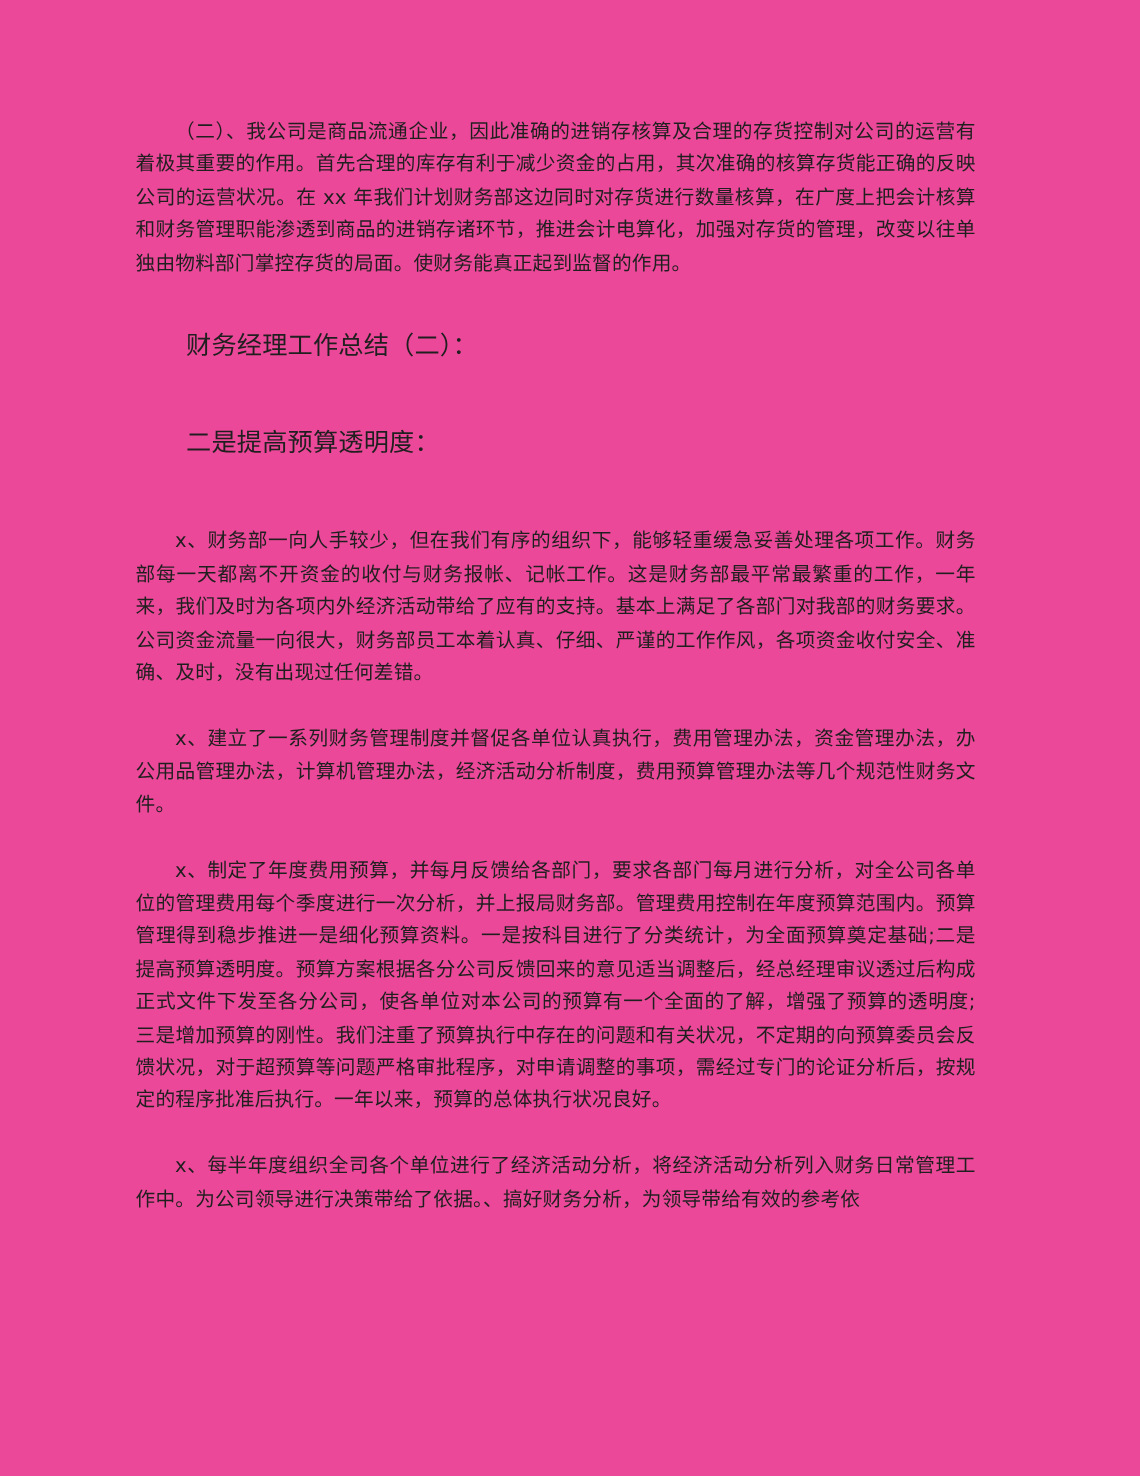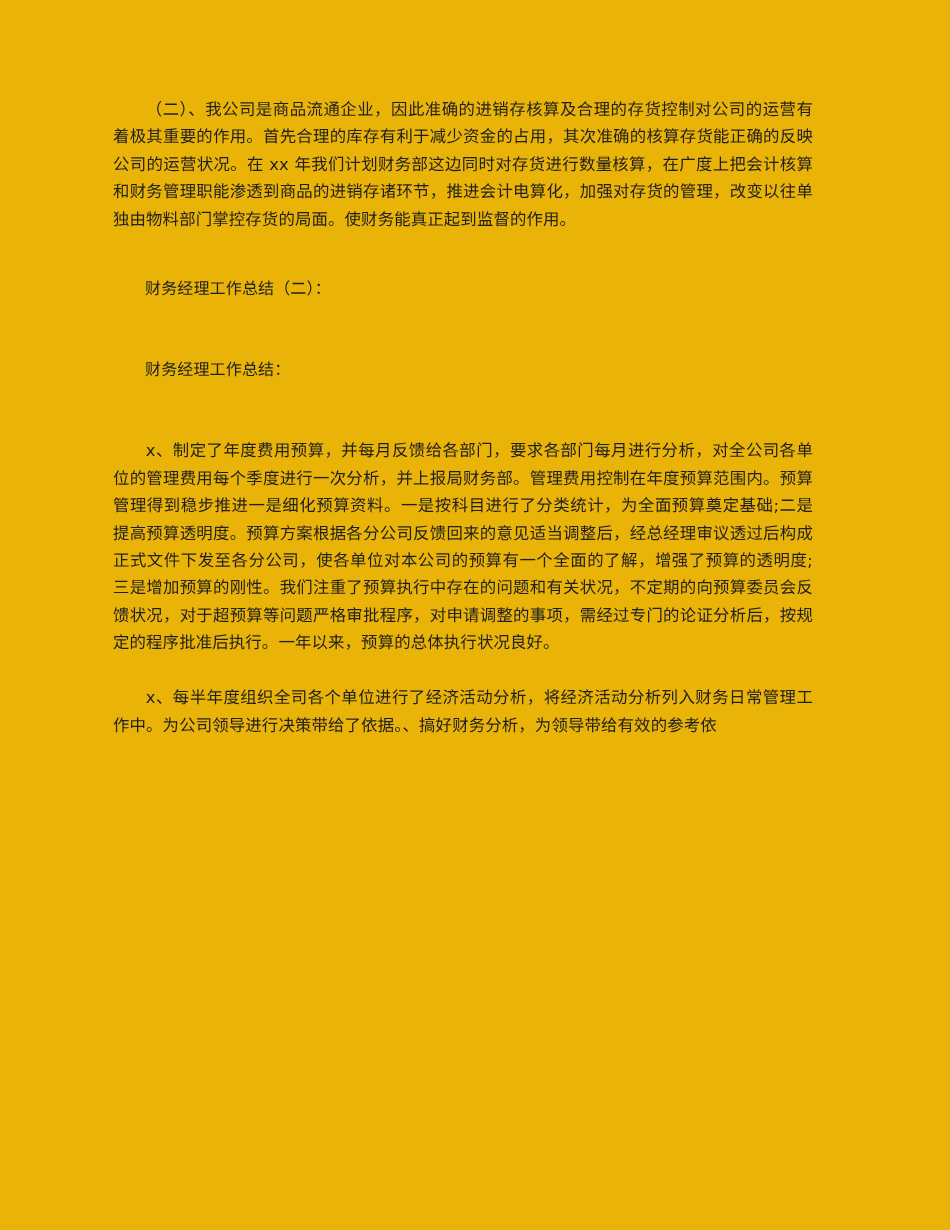--- a/index.html
+++ b/index.html
@@ -12,42 +12,42 @@
     width: 950px;
     height: 1230px;
     font-family: "DejaVu Sans", "Liberation Sans", sans-serif;
     color: #1a1a1a;
     overflow: hidden;
   }
   .page {
     position: relative;
     width: 950px;
     height: 1230px;
-    background: #eab308;
+    background: #ec4899;
     box-sizing: border-box;
   }
   .doc-body {
     position: absolute;
     left: 113px;
     top: 96px;
     width: 700px;
   }
   .para {
     font-size: 16.4px;
     line-height: 27.4px;
     text-align: justify;
     text-justify: inter-ideograph;
     text-indent: 2em;
     margin: 0 0 27.5px 0;
     letter-spacing: 0.15px;
     word-break: break-all;
     color: #1f1f1f;
   }
   .heading {
-    font-size: 16px;
+    font-size: 21px;
     line-height: 27.4px;
     text-indent: 2em;
     margin: 0 0 28px 0;
     letter-spacing: 0.15px;
     color: #1f1f1f;
   }
   .spacer-sm { height: 14px; }
   .spacer-md { height: 26px; }
 </style>
 </head>
@@ -59,24 +59,26 @@
     <p class="para">（二）、我公司是商品流通企业，因此准确的进销存核算及合理的存货控制对公司的运营有着极其重要的作用。首先合理的库存有利于减少资金的占用，其次准确的核算存货能正确的反映公司的运营状况。在 xx 年我们计划财务部这边同时对存货进行数量核算，在广度上把会计核算和财务管理职能渗透到商品的进销存诸环节，推进会计电算化，加强对存货的管理，改变以往单独由物料部门掌控存货的局面。使财务能真正起到监督的作用。</p>
 
 
 
     <div class="spacer-sm"></div>
 
     <p class="heading">财务经理工作总结（二）：</p>
 
     <div class="spacer-md"></div>
 
-    <p class="heading">财务经理工作总结：</p>
+    <p class="heading">二是提高预算透明度：</p>
 
     <div class="spacer-md"></div>
 
+    <p class="para">x、财务部一向人手较少，但在我们有序的组织下，能够轻重缓急妥善处理各项工作。财务部每一天都离不开资金的收付与财务报帐、记帐工作。这是财务部最平常最繁重的工作，一年来，我们及时为各项内外经济活动带给了应有的支持。基本上满足了各部门对我部的财务要求。公司资金流量一向很大，财务部员工本着认真、仔细、严谨的工作作风，各项资金收付安全、准确、及时，没有出现过任何差错。</p>
 
+    <p class="para">x、建立了一系列财务管理制度并督促各单位认真执行，费用管理办法，资金管理办法，办公用品管理办法，计算机管理办法，经济活动分析制度，费用预算管理办法等几个规范性财务文件。</p>
 
     <p class="para">x、制定了年度费用预算，并每月反馈给各部门，要求各部门每月进行分析，对全公司各单位的管理费用每个季度进行一次分析，并上报局财务部。管理费用控制在年度预算范围内。预算管理得到稳步推进一是细化预算资料。一是按科目进行了分类统计，为全面预算奠定基础;二是提高预算透明度。预算方案根据各分公司反馈回来的意见适当调整后，经总经理审议透过后构成正式文件下发至各分公司，使各单位对本公司的预算有一个全面的了解，增强了预算的透明度;三是增加预算的刚性。我们注重了预算执行中存在的问题和有关状况，不定期的向预算委员会反馈状况，对于超预算等问题严格审批程序，对申请调整的事项，需经过专门的论证分析后，按规定的程序批准后执行。一年以来，预算的总体执行状况良好。</p>
 
     <p class="para">x、每半年度组织全司各个单位进行了经济活动分析，将经济活动分析列入财务日常管理工作中。为公司领导进行决策带给了依据。、搞好财务分析，为领导带给有效的参考依</p>
 
   </div>
 </div>
 
 </body></html>

